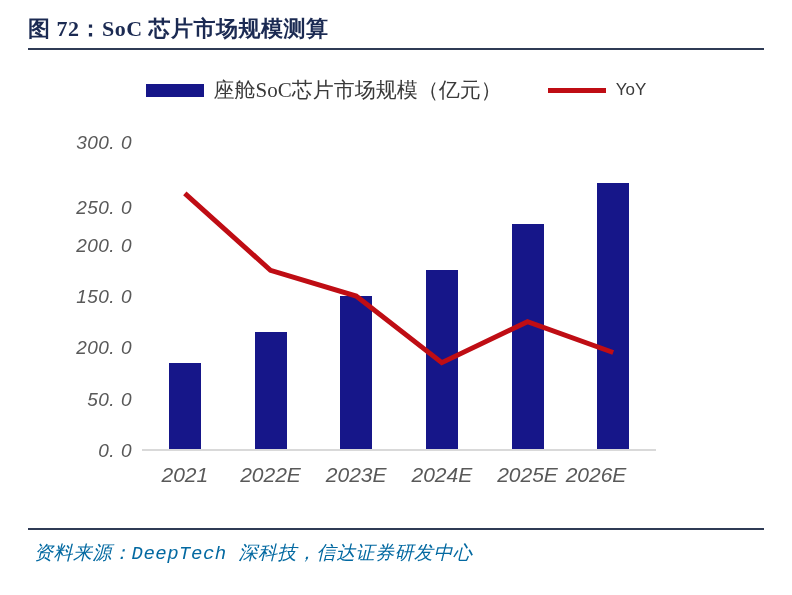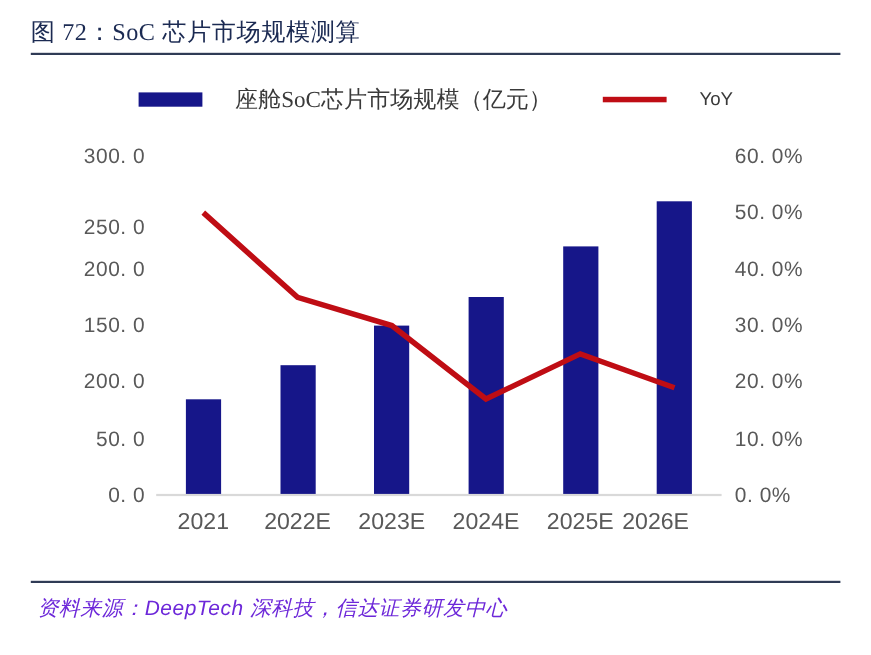--- a/index.html
+++ b/index.html
@@ -24,21 +24,21 @@
   
   .title-block {
     position: absolute;
     left: 28px;
     top: 14px;
     width: 736px;
   }
   .fig-title {
     font-family: "Liberation Serif", serif;
     font-size: 22px;
-    font-weight: normal;
+    font-weight: bold;
     color: #1b2a52;
     letter-spacing: 0.5px;
     white-space: nowrap;
     line-height: 30px;
   }
   .title-rule {
     margin-top: 4px;
     height: 2px;
     background: #2f3b55;
     width: 736px;
@@ -70,34 +70,34 @@
     width: 58px;
     height: 5px;
     background: #bf0d14;
     display: inline-block;
   }
   .legend-label {
     font-family: "Liberation Serif", serif;
     font-size: 21px;
     color: #3a3a3a;
     white-space: nowrap;
-    margin-left: 20px;
   }
   .legend-label.latin {
     font-family: "Liberation Sans", sans-serif;
     font-size: 17px;
   }
 
   
   .chart-wrap {
     position: absolute;
     left: 0;
     top: 120px;
     width: 792px;
     height: 390px;
+    font-style: italic;
   }
   .plot {
     position: absolute;
     left: 142px;
     top: 22px;          
     width: 514px;
     height: 308px;      
   }
   .axis-baseline {
     position: absolute;
@@ -172,24 +172,24 @@
     left: 28px;
     top: 528px;
     width: 736px;
     height: 2px;
     background: #2f3b55;
   }
   .source {
     position: absolute;
     left: 34px;
     top: 540px;
-    font-family: Liberation Sans, sans-serif;
+    font-family: Liberation Mono, monospace;
     font-style: italic;
     font-size: 19px;
-    color: #6d28d9;
+    color: #0369a1;
     white-space: nowrap;
     letter-spacing: 0.5px;
   }
 </style>
 </head>
 <body>
 
 <div class="page">
 
   <div class="title-block">
@@ -213,29 +213,20 @@
     <div class="ytick-left-col">
       <div class="ytick left" style="top:12px">300. 0</div>
       <div class="ytick left" style="top:77px">250. 0</div>
       <div class="ytick left" style="top:115px">200. 0</div>
       <div class="ytick left" style="top:166px">150. 0</div>
       <div class="ytick left" style="top:217px">200. 0</div>
       <div class="ytick left" style="top:269px">50. 0</div>
       <div class="ytick left" style="top:320px">0. 0</div>
     </div>
 
-    <div class="ytick-right-col">
-      <div class="ytick right" style="top:12px">60. 0%</div>
-      <div class="ytick right" style="top:63px">50. 0%</div>
-      <div class="ytick right" style="top:115px">40. 0%</div>
-      <div class="ytick right" style="top:166px">30. 0%</div>
-      <div class="ytick right" style="top:217px">20. 0%</div>
-      <div class="ytick right" style="top:269px">10. 0%</div>
-      <div class="ytick right" style="top:320px">0. 0%</div>
-    </div>
 
     <div class="plot">
       <div class="bars-layer" id="bars-layer">
           <div class="bar" style="left: 26.8333px; width: 32px; height: 87.2667px; background: rgb(22, 22, 137);"></div>
           <div class="bar" style="left: 112.5px; width: 32px; height: 118.067px; background: rgb(22, 22, 137);"></div>
           <div class="bar" style="left: 198.167px; width: 32px; height: 154px; background: rgb(22, 22, 137);"></div>
           <div class="bar" style="left: 283.833px; width: 32px; height: 179.667px; background: rgb(22, 22, 137);"></div>
           <div class="bar" style="left: 369.5px; width: 32px; height: 225.867px; background: rgb(22, 22, 137);"></div>
           <div class="bar" style="left: 455.167px; width: 32px; height: 266.933px; background: rgb(22, 22, 137);"></div>
         </div>

